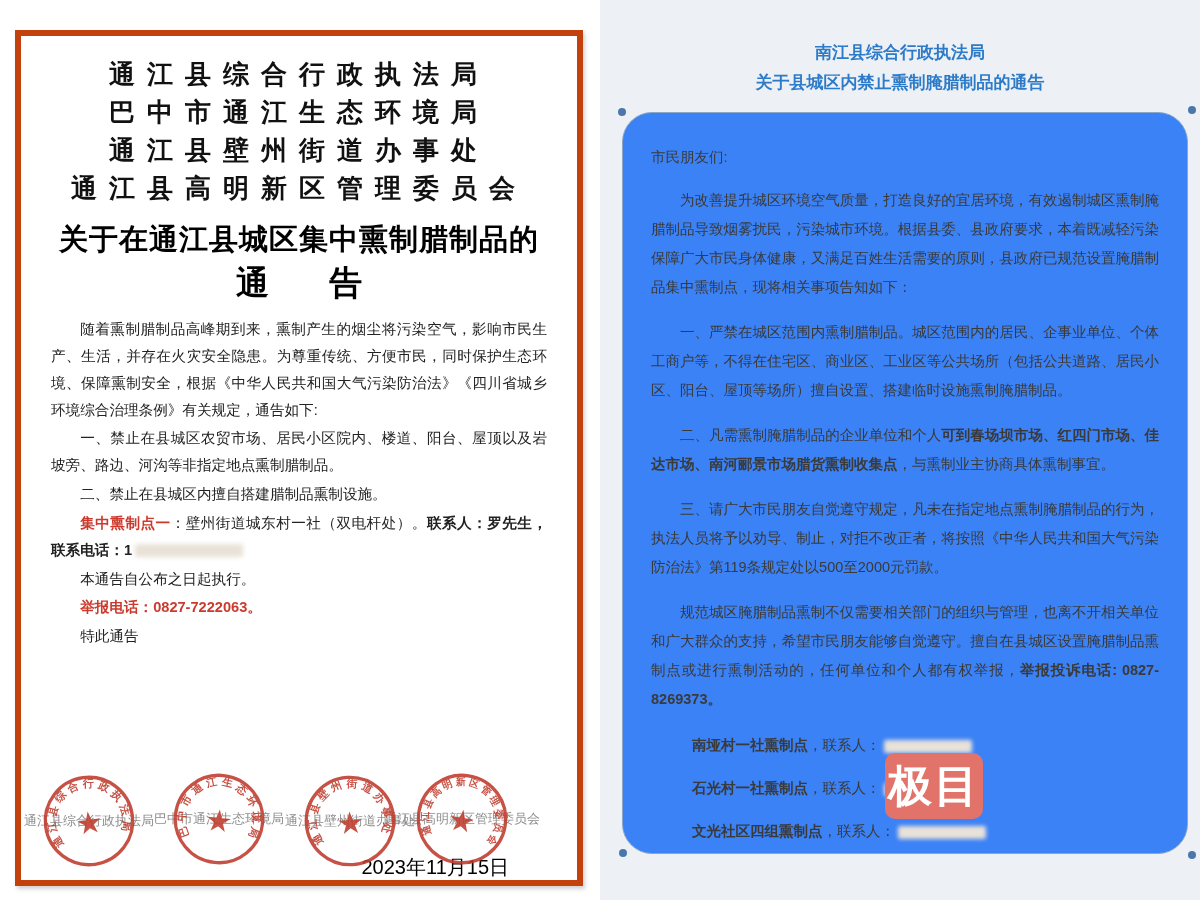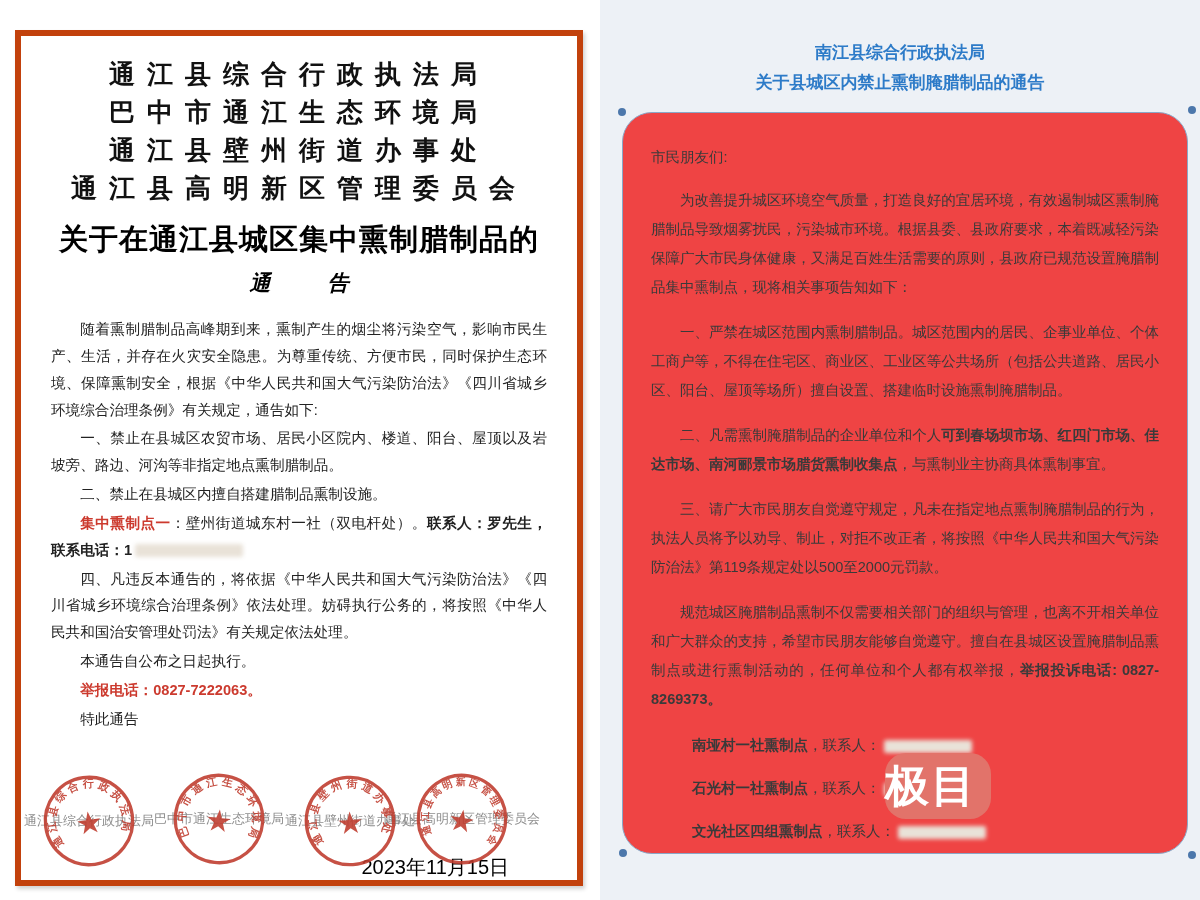--- a/index.html
+++ b/index.html
@@ -8,21 +8,21 @@
 
   
   .left-doc{position:absolute;left:15px;top:22px;width:568px;height:856px;background:#ffffff;
             border:6px solid #c2410c;box-shadow:2px 3px 4px rgba(0,0,0,.18);box-sizing:border-box;
             padding:20px 30px;color:#1c1c1c;margin-top:8px;}
   .org-lines{text-align:center;font-family:"Liberation Serif", serif;font-weight:700;
              font-size:26px;line-height:38px;letter-spacing:12px;color:#111;}
   .doc-title{text-align:center;font-family:"Liberation Serif", serif;font-weight:700;
              color:#000;margin-top:10px;}
   .doc-title .t1{font-size:29px;line-height:42px;letter-spacing:1px;}
-  .doc-title .t2{font-size:21px;line-height:46px;letter-spacing:26px;text-indent:26px;font-style:italic;}
+  .doc-title .t2{font-size:33px;line-height:46px;letter-spacing:26px;text-indent:26px;}
   .l-body{margin-top:10px;font-size:14.6px;line-height:1.84;text-align:justify;color:#222;}
   .l-body p{margin:2px 0;text-indent:2em;}
   .bold{font-weight:700;}
   .red{color:#cc3a2e;}
   .redact{display:inline-block;vertical-align:middle;height:13px;border-radius:2px;
           background:#e9e2d8;filter:blur(2px);margin:0 3px;}
   .w110{width:108px;} .w90{width:88px;} .w100{width:98px;}
   .stamps-row{position:absolute;left:0;top:736px;width:568px;height:100px;}
   .stamp-wrap{position:absolute;width:94px;height:94px;}
   .stamp-label{position:absolute;top:38px;left:50%;transform:translateX(-50%);
@@ -31,33 +31,33 @@
   .stamp-wrap:nth-child(1) .seal{transform:rotate(-8deg);}
   .stamp-wrap:nth-child(2) .seal{transform:rotate(6deg);}
   .stamp-wrap:nth-child(3) .seal{transform:rotate(-4deg);}
   .stamp-wrap:nth-child(4) .seal{transform:rotate(9deg);}
   .left-date{position:absolute;right:68px;top:818px;font-size:20px;color:#000000;}
 
   
   .right-panel{position:absolute;left:600px;top:0;width:600px;height:900px;background:#edf1f6;}
   .r-title{margin-top:38px;text-align:center;color:#2d7bc8;font-weight:700;
            font-size:17px;line-height:30px;}
-  .r-box{position:absolute;left:22px;top:112px;width:566px;height:742px;background:#ef4444;
+  .r-box{position:absolute;left:22px;top:112px;width:566px;height:742px;background:#3b82f6;
          border:1.5px solid #8aa7c7;border-radius:30px;box-sizing:border-box;
          padding:30px 28px 0 28px;overflow:hidden;}
   .corner-dot{position:absolute;width:8px;height:8px;border-radius:50%;background:#4c77ab;z-index:3;}
   .dot-tl{left:18px;top:108px;} .dot-tr{left:588px;top:106px;}
   .dot-bl{left:19px;top:849px;} .dot-br{left:588px;top:851px;}
   .r-content{font-size:14.5px;line-height:2.0;color:#3a3a3a;text-align:justify;}
   .r-content .salutation{margin:0 0 14px 0;text-indent:0;}
   .r-content p.rp{margin:0 0 16px 0;text-indent:2em;}
   .site-lines p{margin:12px;text-indent:2em;line-height:2.15;}
   .r-closing{margin:14px 0 0 0;text-indent:2em;}
-  .badge{position:absolute;left:262px;top:640px;width:106px;height:66px;background:#e2736a;
-         border-radius:21px;display:flex;align-items:center;z-index:4;}
+  .badge{position:absolute;left:262px;top:640px;width:98px;height:66px;background:#e2736a;
+         border-radius:10px;display:flex;align-items:center;justify-content:center;z-index:4;}
   .badge span{color:#ffffff;font-weight:700;font-size:44px;letter-spacing:2px;
               font-family:"Liberation Sans", sans-serif;}
 </style>
 </head>
 <body>
 
 <div class="canvas">
 
   <div class="left-doc">
     <div class="org-lines">
@@ -68,21 +68,20 @@
     </div>
     <div class="doc-title">
       <div class="t1">关于在通江县城区集中熏制腊制品的</div>
       <div class="t2">通 告</div>
     </div>
     <div class="l-body">
       <p>随着熏制腊制品高峰期到来，熏制产生的烟尘将污染空气，影响市民生产、生活，并存在火灾安全隐患。为尊重传统、方便市民，同时保护生态环境、保障熏制安全，根据《中华人民共和国大气污染防治法》《四川省城乡环境综合治理条例》有关规定，通告如下:</p>
       <p>一、禁止在县城区农贸市场、居民小区院内、楼道、阳台、屋顶以及岩坡旁、路边、河沟等非指定地点熏制腊制品。</p>
       <p>二、禁止在县城区内擅自搭建腊制品熏制设施。</p>
       <p><span class="red bold">集中熏制点一</span><span>：壁州街道城东村一社（双电杆处）。</span><span class="bold">联系人：罗先生，联系电话：</span><span class="bold">1</span><span class="redact w110"></span></p>
-      <p>四、凡违反本通告的，将依据《中华人民共和国大气污染防治法》《四川省城乡环境综合治理条例》依法处理。妨碍执行公务的，将按照《中华人民共和国治安管理处罚法》有关规定依法处理。</p>
       <p>本通告自公布之日起执行。</p>
       <p><span class="red bold">举报电话</span><span class="red bold">：0827-7222063。</span></p>
       <p>特此通告</p>
     </div>
 
     <div class="stamps-row">
       <div class="stamp-wrap" style="left:21px;top:2px;">
         <span class="stamp-label">通江县综合行政执法局</span>
         <svg class="seal" viewBox="0 0 100 100">
           <defs>

